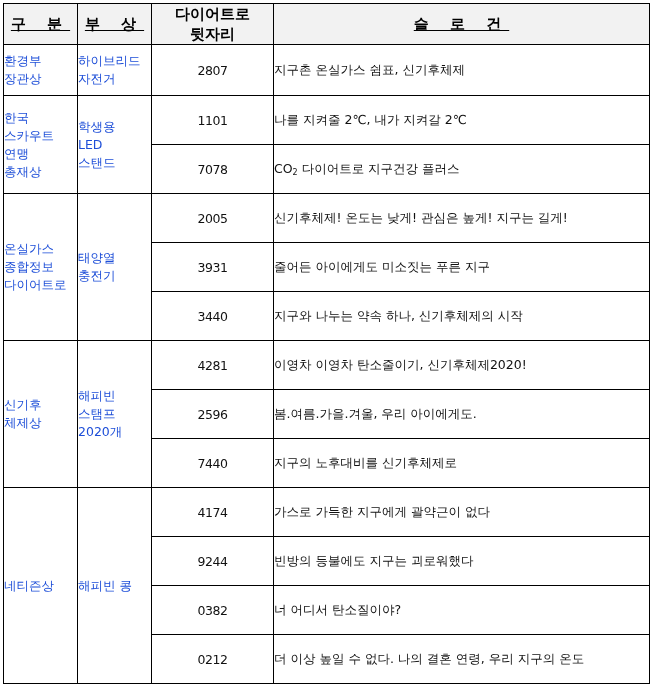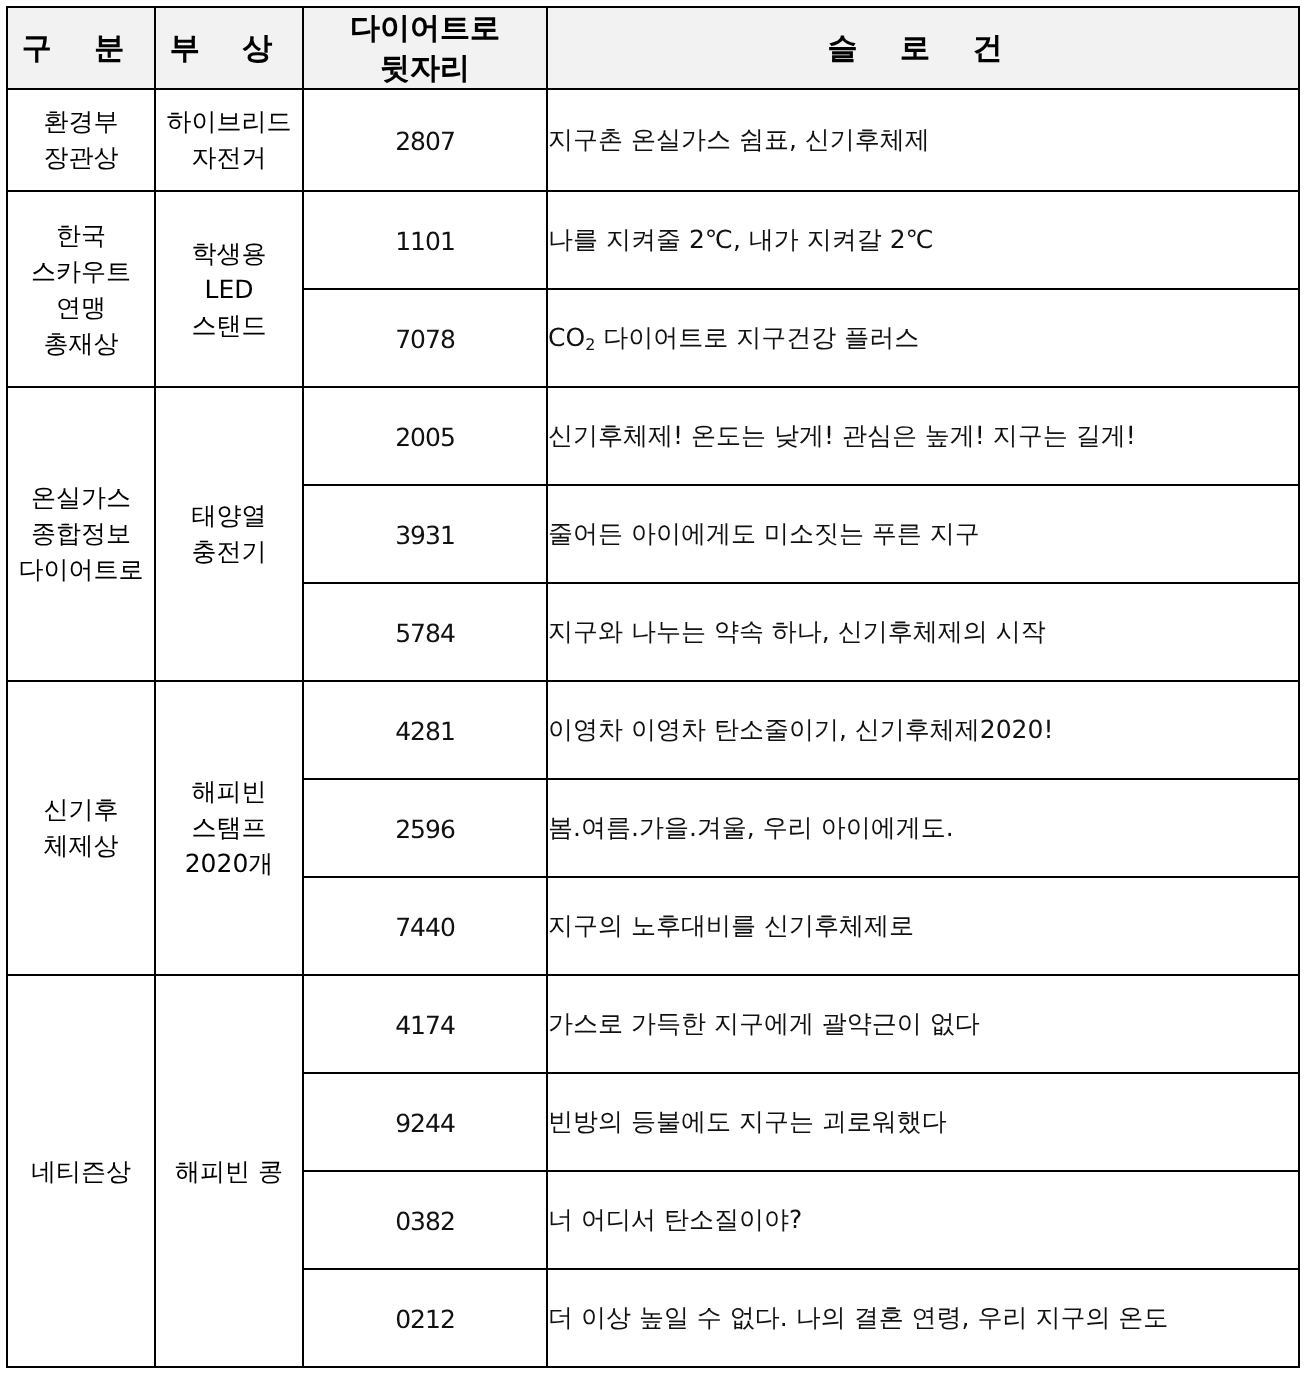--- a/index.html
+++ b/index.html
@@ -32,26 +32,27 @@
     th {
       background: #f2f2f2;
       font-weight: bold;
       font-size: 15px;
       text-align: center;
       line-height: 20px;
       height: 40px;
     }
     th .spaced {
       letter-spacing: 8px;
+      text-decoration: underline;
     }
     td.cat, td.prize {
-      text-align: center;
+      text-align: left;
       font-size: 12.5px;
       line-height: 18px;
-      color: #000000;
+      color: #1d4ed8;
     }
     td.phone {
       text-align: center;
       font-size: 12.5px;
       color: #111;
       letter-spacing: -0.5px;
     }
     td.slogan {
       text-align: left;
       padding-left: 8px;
@@ -132,21 +133,21 @@
         <span class="line">충전기</span>
       </td>
       <td class="phone">2005</td>
       <td class="slogan">신기후체제! 온도는 낮게! 관심은 높게! 지구는 길게!</td>
     </tr>
     <tr class="r">
       <td class="phone">3931</td>
       <td class="slogan">줄어든 아이에게도 미소짓는 푸른 지구</td>
     </tr>
     <tr class="r">
-      <td class="phone">5784</td>
+      <td class="phone">3440</td>
       <td class="slogan">지구와 나누는 약속 하나, 신기후체제의 시작</td>
     </tr>
 
     <tr class="r">
       <td class="cat" rowspan="3">
         <span class="line">신기후</span>
         <span class="line">체제상</span>
       </td>
       <td class="prize" rowspan="3">
         <span class="line">해피빈</span>

